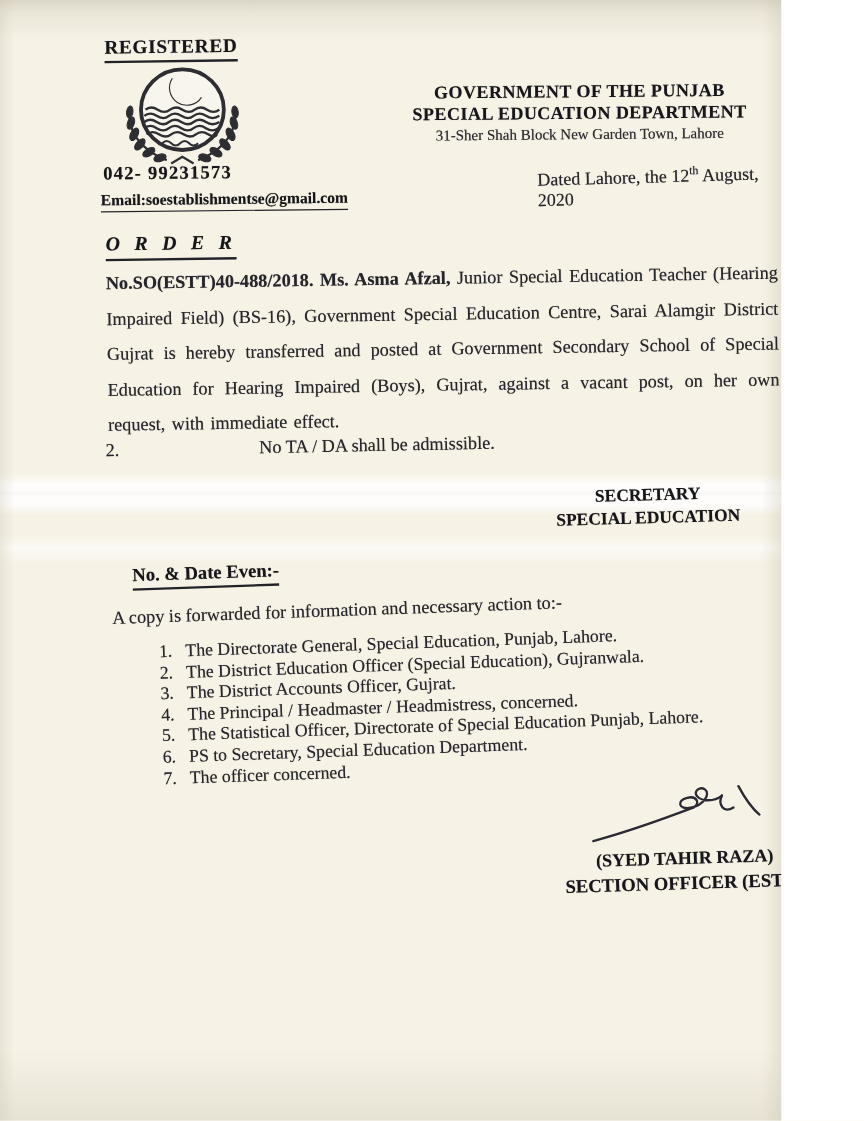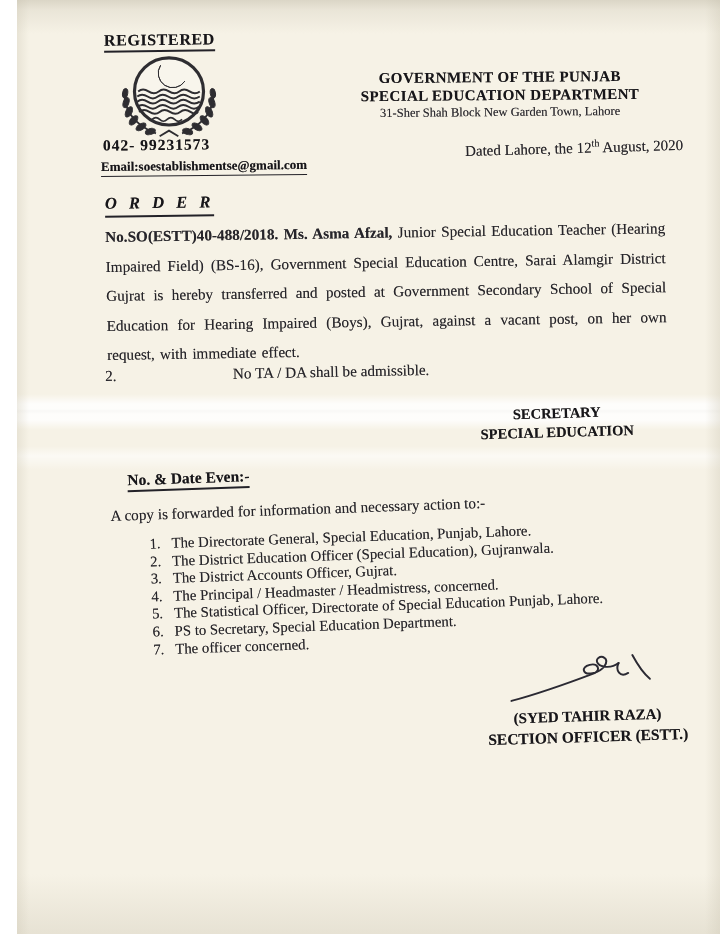--- a/index.html
+++ b/index.html
@@ -1,36 +1,35 @@
 <!DOCTYPE html>
 <html><head>
 <meta charset="utf-8">
 <style>
   html,body{margin:0;padding:0;width:720px;height:934px;overflow:hidden;}
   body{font-family:"Liberation Serif","DejaVu Serif",serif;}
 
   .sheet{
-    position:relative;width:704px;height:934px;overflow:hidden;
+    position:relative;width:651px;height:934px;overflow:hidden;
     background-color:#f6f2e6;
     background-image:
       
       linear-gradient(180deg, rgba(196,190,172,.55) 0px, rgba(205,199,182,.30) 10px, rgba(214,209,192,0) 34px),
       
       linear-gradient(270deg, rgba(206,200,182,.40) 0px, rgba(206,200,182,0) 16px),
       linear-gradient(90deg, rgba(206,200,182,.35) 0px, rgba(206,200,182,0) 12px),
       
       linear-gradient(180deg, rgba(255,255,255,0) 394px, rgba(255,255,255,.85) 404px, rgba(255,255,255,.85) 420px, rgba(255,255,255,0) 430px),
       
       linear-gradient(180deg, rgba(0,0,0,0) 409px, rgba(128,120,102,.28) 411px, rgba(0,0,0,0) 414px),
       
       linear-gradient(180deg, rgba(255,255,255,0) 446px, rgba(255,255,255,.6) 456px, rgba(255,255,255,0) 470px),
       
       linear-gradient(0deg, rgba(208,202,184,.40) 0px, rgba(208,202,184,0) 60px);
     color:#232226;
-    margin-left:17px;
   }
   .sheet *{text-shadow:0 0 .6px rgba(45,40,34,.55);}
 
   .abs{position:absolute;}
   .b{font-weight:bold;color:#17161a;}
 
   .registered{left:87px;top:31px;font-size:16px;letter-spacing:.6px;
     border-bottom:2.4px solid #232228;padding-bottom:1px;transform:rotate(-.8deg);}
 
   .crest{left:96px;top:54px;width:112px;height:86px;}

